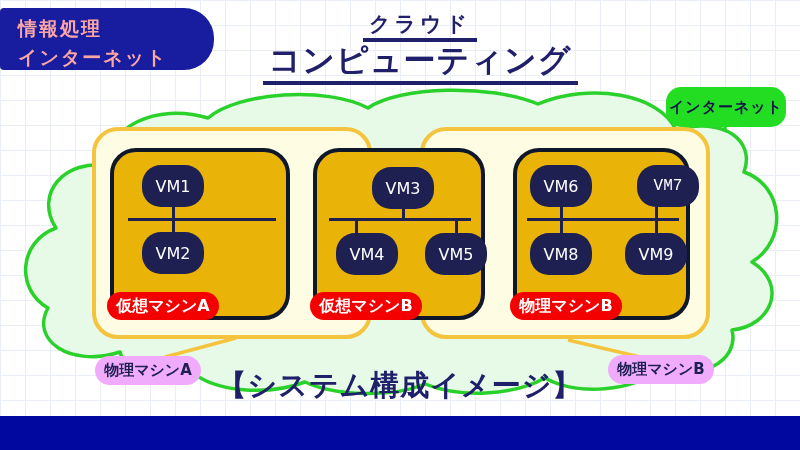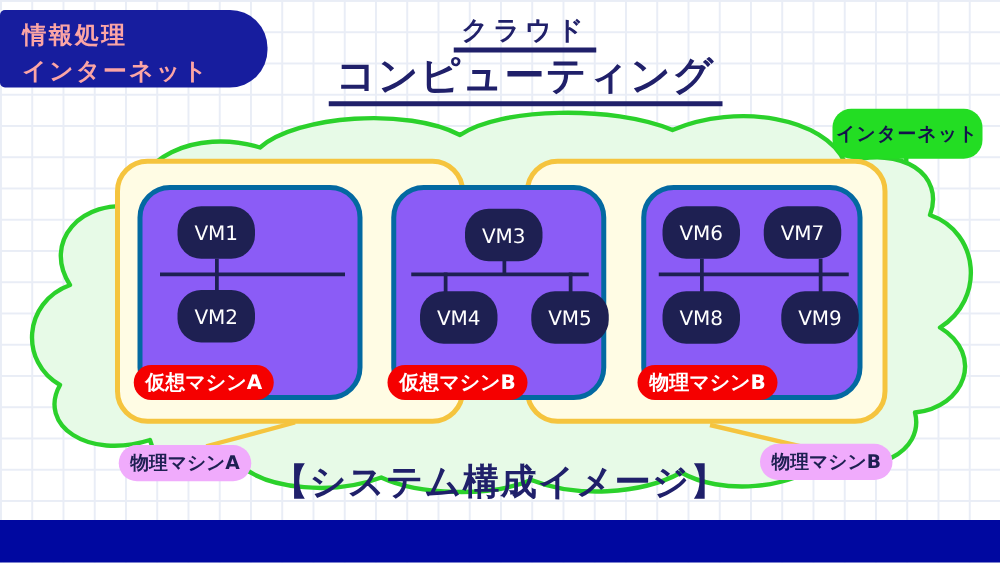--- a/index.html
+++ b/index.html
@@ -41,22 +41,22 @@
   
   .phys-box {
     box-sizing:border-box; background:#fffce4;
     border:4px solid #f5c43e; border-radius:26px;
   }
   .phys-a { left:92px;  top:127px; width:280px; height:212px; }
   .phys-b { left:420px; top:127px; width:290px; height:212px; }
 
   
   .vm-box {
-    box-sizing:border-box; background:#8b5cf6;
-    border:4px solid #0369a1; border-radius:26px;
+    box-sizing:border-box; background:#eab308;
+    border:4px solid #0f172a; border-radius:26px;
   }
   .vm-a { left:110px; top:148px; width:180px; height:172px; }
   .vm-b { left:313px; top:148px; width:172px; height:172px; }
   .vm-c { left:513px; top:148px; width:177px; height:172px; }
 
   
   .vm-node {
     position:absolute; width:62px; height:42px; background:#1e2052;
     border-radius:19px; color:#ffffff; font-size:16px;
     display:flex; align-items:center; justify-content:center;
@@ -128,21 +128,21 @@
   <div class="vm-node" style="left:55px;  top:15px;">VM3</div>
   <div class="vm-node" style="left:19px;   top:81px;">VM4</div>
   <div class="vm-node" style="left:108px; top:81px;">VM5</div>
 </div>
 
 <div class="abs vm-box vm-c">
   <div class="bus" style="left:10px; top:66px; width:152px;"></div>
   <div class="drop" style="left:43px;  top:55px; height:28px;"></div>
   <div class="drop" style="left:138px; top:55px; height:28px;"></div>
   <div class="vm-node" style="left:13px;  top:13px;">VM6</div>
-  <div class="vm-node" style="left:94px; top:13px;">VM7</div>
+  <div class="vm-node" style="left:120px; top:13px;font-family:Liberation Mono, monospace;">VM7</div>
   <div class="vm-node" style="left:13px;  top:81px;">VM8</div>
   <div class="vm-node" style="left:108px; top:81px;">VM9</div>
 </div>
 
 <div class="abs vm-pill" style="left:107px; top:292px;">仮想マシンA</div>
 <div class="abs vm-pill" style="left:310px; top:292px;">仮想マシンB</div>
 <div class="abs vm-pill" style="left:510px; top:292px;">物理マシンB</div>
 
 <div class="abs phys-pill" style="left:95px;  top:356px;">物理マシンA</div>
 <div class="abs phys-pill" style="left:608px; top:355px;">物理マシンB</div>

